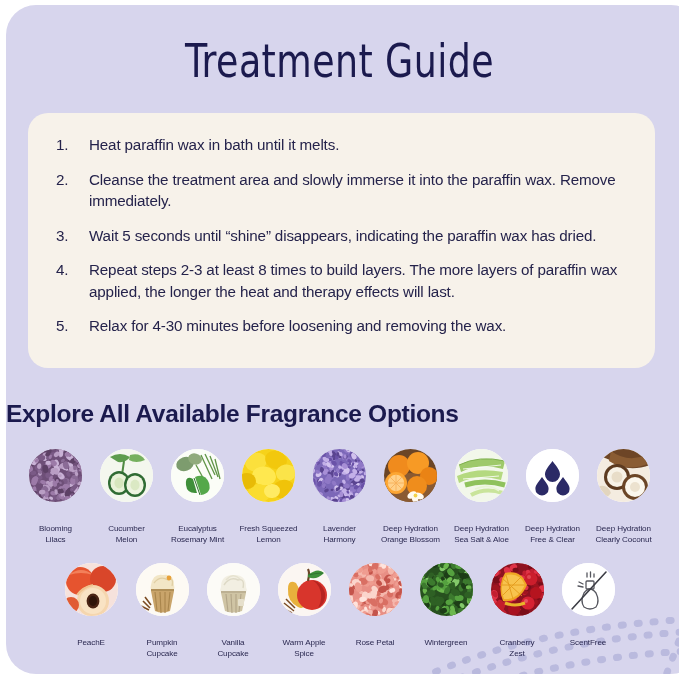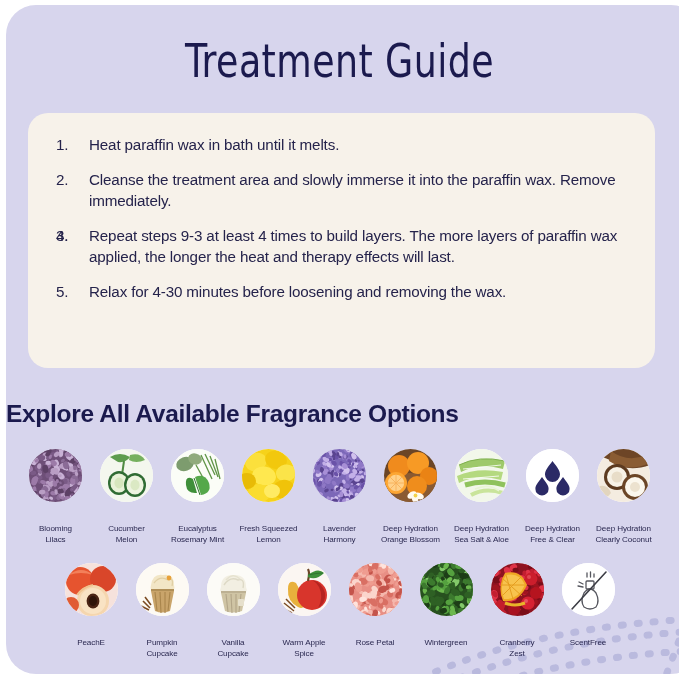--- a/index.html
+++ b/index.html
@@ -161,24 +161,25 @@
       <li>
         <span class="num">1.</span>
         <span>Heat paraffin wax in bath until it melts.</span>
       </li>
       <li>
         <span class="num">2.</span>
         <span>Cleanse the treatment area and slowly immerse it into the paraffin wax. Remove immediately.</span>
       </li>
       <li>
         <span class="num">3.</span>
+        <span>Wait 5 seconds until “shine” disappears, indicating the paraffin wax has dried.</span>
       </li>
       <li>
         <span class="num">4.</span>
-        <span>Repeat steps 9-3 at least 4 times to build layers. The more layers of paraffin wax applied, the longer the heat and therapy effects will last.</span>
+        <span>Repeat steps 2-3 at least 8 times to build layers. The more layers of paraffin wax applied, the longer the heat and therapy effects will last.</span>
       </li>
       <li>
         <span class="num">5.</span>
         <span>Relax for 4-30 minutes before loosening and removing the wax.</span>
       </li>
     </ol>
   </div>
 
   <div id="frag-heading">Explore All Available Fragrance Options</div>
 

